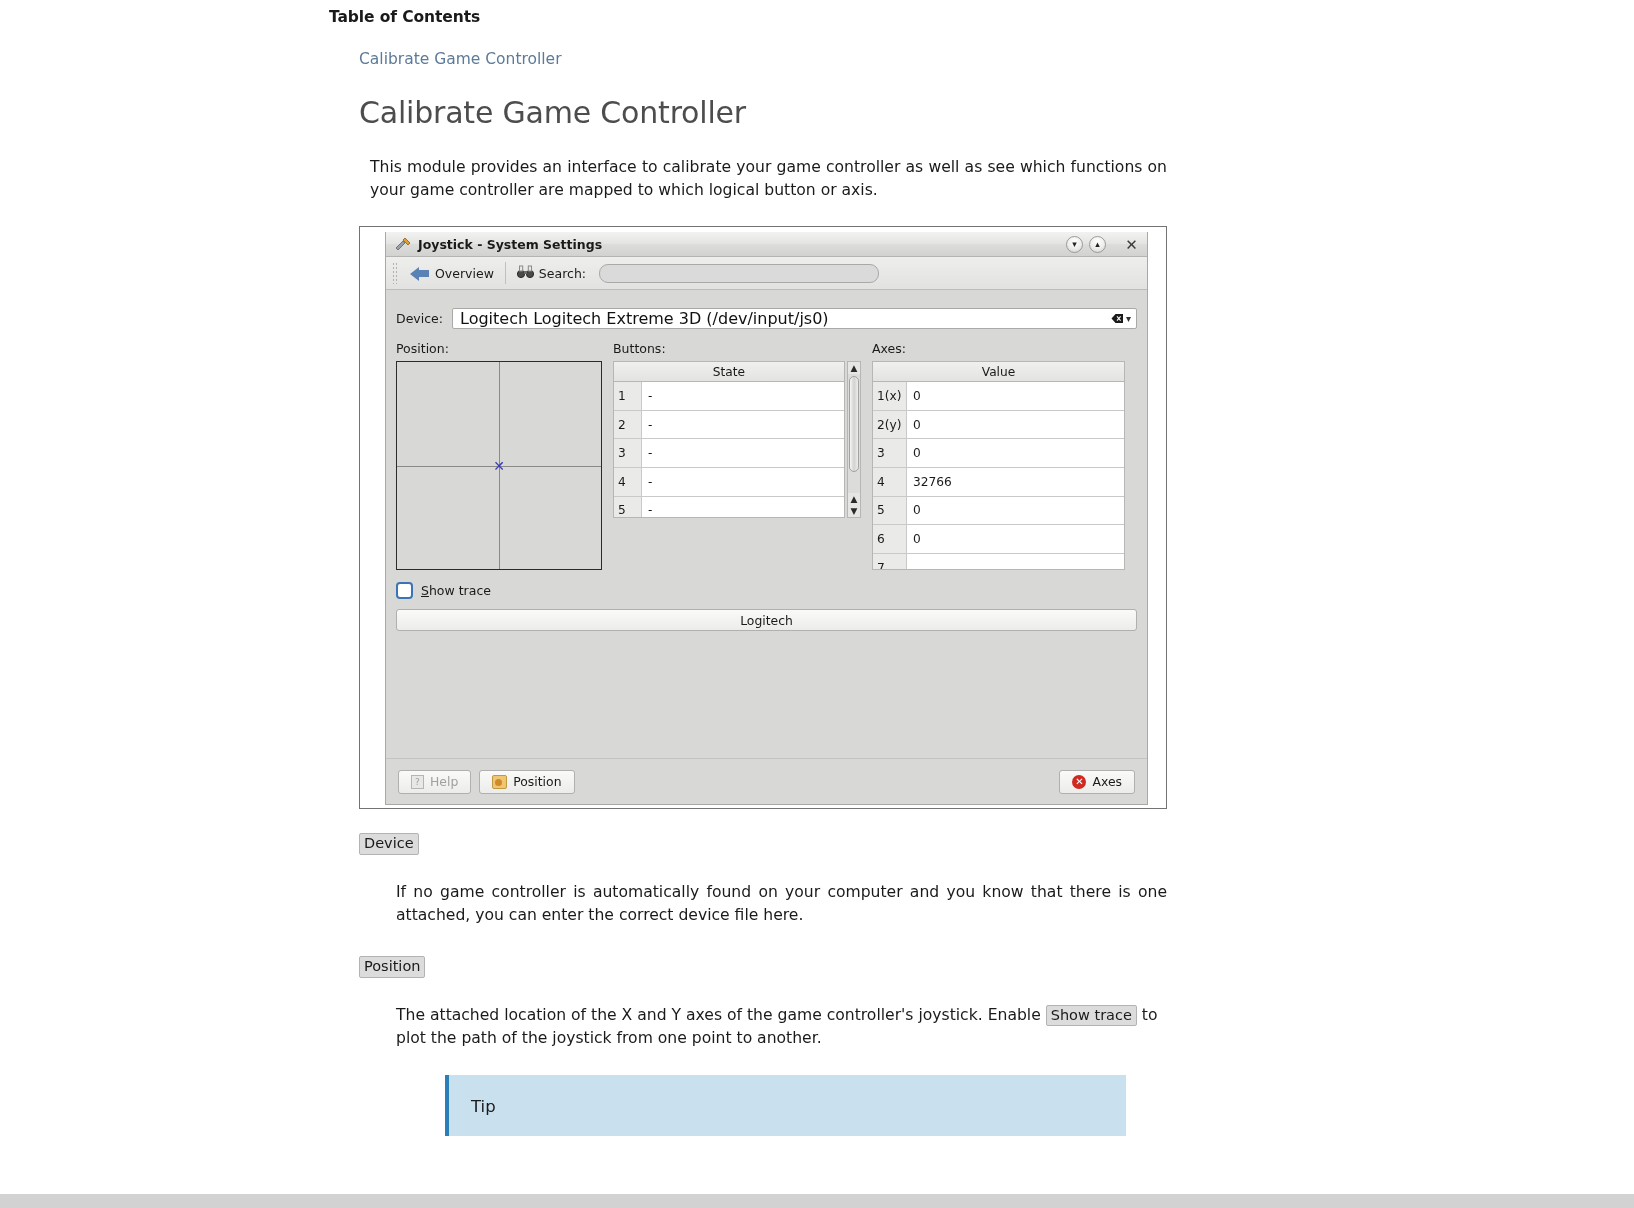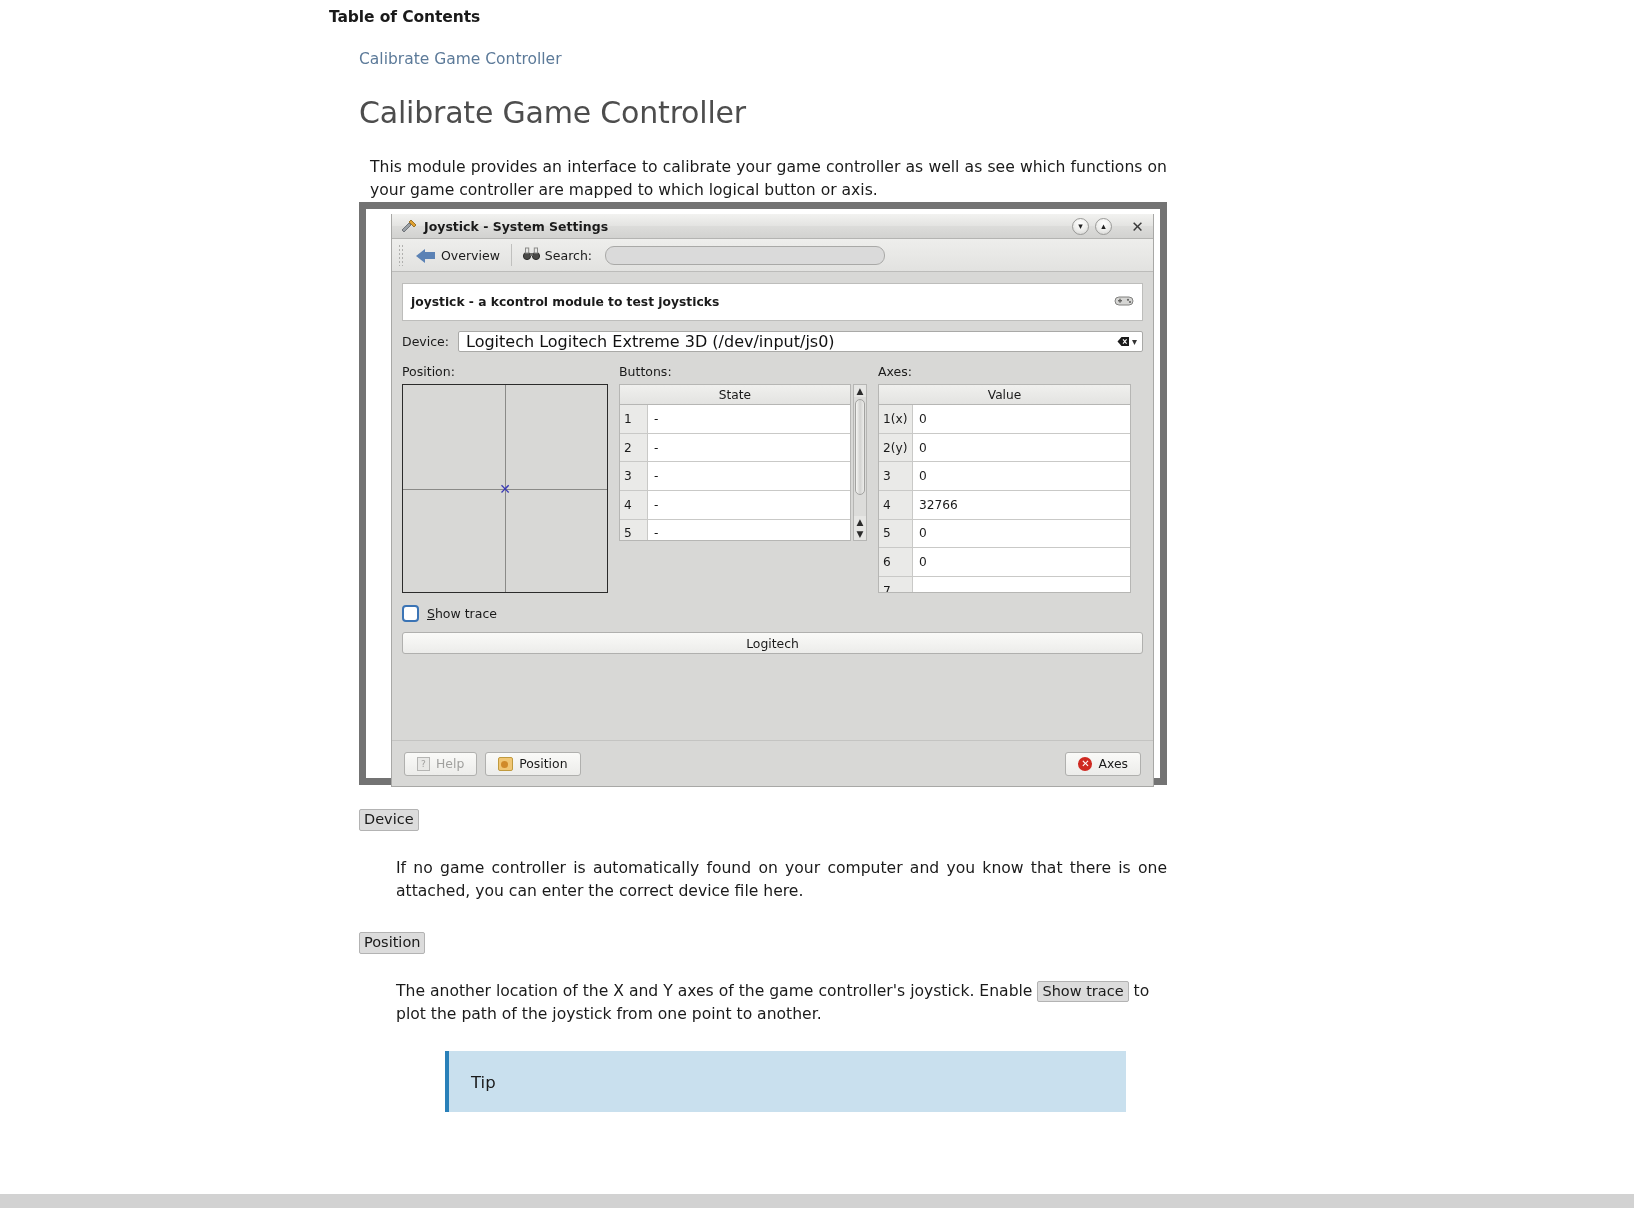--- a/index.html
+++ b/index.html
@@ -57,23 +57,24 @@
     background: #c9e0ee;
     border-left: 4px solid #2980b9;
     padding: 22px 26px 20px 22px;
     width: 681px;
   }
   .tip-title { font-size: 16.5px; color: #1a1a1a; }
 
   
   .shot {
     position: relative;
+    margin-top: 24px;
     width: 808px; height: 583px;
     background: #ffffff;
-    border: 7px solid #737373;
+    border: 1px solid #737373;
   }
   .win {
     position: absolute;
     left: 25px; top: 5px;
     width: 763px; height: 573px;
     background: #d8d8d6;
     border: 1px solid #a8a8a6;
     border-top: none;
     box-shadow: 0 0 0 0 transparent;
   }
@@ -287,32 +288,20 @@
                 <rect x="7" y="6" width="3" height="3" fill="#6a6a68"></rect>
               </svg>
             </span>
             <span>Search:</span>
           </span>
           <span class="search-field"></span>
         </div>
 
         <div class="dlg-body">
 
-          <div class="head-panel">
-            <span class="head-panel-text">joystick - a kcontrol module to test joysticks</span>
-            <span class="gamepad-ico">
-              <svg width="20" height="13" viewBox="0 0 20 13">
-                <rect x="1" y="3" width="18" height="8" rx="4" fill="#cfcfcd" stroke="#6a6a68"></rect>
-                <rect x="4" y="6" width="4" height="1.4" fill="#4a4a48"></rect>
-                <rect x="5.3" y="4.7" width="1.4" height="4" fill="#4a4a48"></rect>
-                <circle cx="14" cy="5.8" r="1.1" fill="#4a4a48"></circle>
-                <circle cx="16" cy="8" r="1.1" fill="#4a4a48"></circle>
-              </svg>
-            </span>
-          </div>
 
           <div class="device-row">
             <span class="device-label">Device:</span>
             <span class="combo">
               <span class="combo-text">Logitech Logitech Extreme 3D (/dev/input/js0)</span>
               <span class="combo-right">
                 <span>
                   <svg width="13" height="11" viewBox="0 0 13 11">
                     <path d="M4.5 1 L12 1 L12 10 L4.5 10 L0.5 5.5 Z" fill="#1a1a1a"></path>
                     <path d="M6 3.4 L9.6 7.6 M9.6 3.4 L6 7.6" stroke="#fff" stroke-width="1.1"></path>
@@ -453,21 +442,21 @@
       </div>
     </div>
 
     <div class="term-block">
       <span class="guilabel">Device</span>
       <p class="doc-p indented">If no game controller is automatically found on your computer and you know that there is one attached, you can enter the correct device file here.</p>
     </div>
 
     <div class="term-block" style="margin-top:29px;">
       <span class="guilabel">Position</span>
-      <p class="doc-p indented" style="text-align:left;"><span>The another location of the X and Y axes of the game controller's joystick. Enable </span><span class="guilabel">Show trace</span><span> to plot the path of the joystick from one point to another.</span></p>
+      <p class="doc-p indented" style="text-align:left;"><span>The attached location of the X and Y axes of the game controller's joystick. Enable </span><span class="guilabel">Show trace</span><span> to plot the path of the joystick from one point to another.</span></p>
 
       <div class="tip-box">
         <div class="tip-title">Tip</div>
 
       </div>
     </div>
 
   </div>
 
   <div class="bottom-bar"></div>

